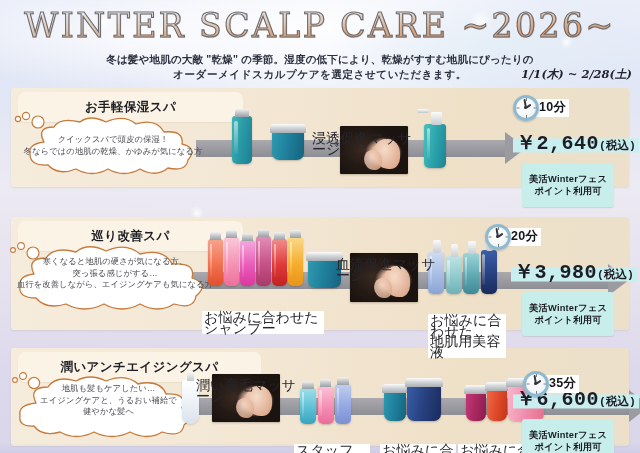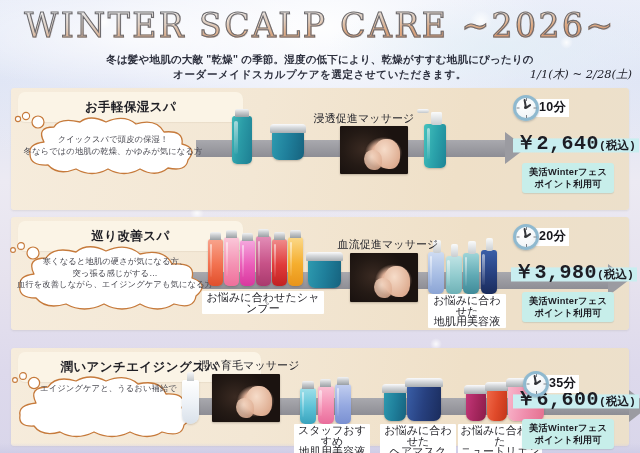--- a/index.html
+++ b/index.html
@@ -69,36 +69,36 @@
     z-index: 6;
   }
   .subtitle .l2 { letter-spacing: 0.6px; }
 
   .date-range {
     position: absolute;
     right: 8px; top: 67px;
     font-family: "DejaVu Serif", "Liberation Serif", serif;
     font-style: italic;
     font-size: 11.5px;
-    font-weight: normal;
+    font-weight: bold;
     color: #23242e;
     z-index: 7;
   }
 
   
   .row {
     position: absolute;
     left: 11px;
     width: 618px;
     background: linear-gradient(100deg, #f6ecdc 0%, #f3e7d4 40%, #efe0c8 72%, #ece0cb 100%);
     border-radius: 3px;
     box-shadow: 0 1px 2px rgba(110,95,75,0.12);
     overflow: hidden;
   }
-  #row-1 { top: 88px;  height: 122px; padding-left: 16px; }
+  #row-1 { top: 88px;  height: 99px; padding-left: 16px; }
   #row-2 { top: 217px; height: 113px; }
   #row-3 { top: 348px; height: 98px;  }
 
   
   .row-title {
     position: absolute;
     left: 7px; top: 4px;
     width: 225px; height: 30px;
     background: #fbf4e6;
     border-radius: 7px;
@@ -235,26 +235,26 @@
   }
   .photo .hand {
     position: absolute;
     background: radial-gradient(ellipse at 40% 35%, #f6dcc9, #e0b095 70%, #cf9b80 100%);
     border-radius: 48% 52% 40% 60%;
   }
 
   
   .caption {
     position: absolute;
-    font-size: 11px;
+    font-size: 14px;
     line-height: 10.5px;
     color: #26262c;
-    text-align: center;
     letter-spacing: 0.1px;
     z-index: 5;
+    margin-top: 20px;
   }
   .caption.boxed {
     background: #ffffff;
     padding: 1px 2px;
     border-radius: 1px;
   }
 
   
   .price {
     position: absolute;
@@ -317,21 +317,21 @@
     margin-left: -3px;
     letter-spacing: 0.3px;
     line-height: 17px;
   }
 
   
   .point-badge {
     position: absolute;
     background: #c7eeea;
     border-radius: 3px;
-    padding: 3px 7px;
+    padding: 10px 7px;
     text-align: center;
     font-size: 9.3px;
     line-height: 12px;
     font-weight: bold;
     color: #1b1b22;
     letter-spacing: 0.2px;
     z-index: 7;
     box-shadow: 0 1px 1px rgba(90,130,128,0.2);
   }
 
@@ -477,21 +477,21 @@
     <div class="bottle pump" style="width:16px;height:38px;background:linear-gradient(180deg,#bfe3e4 0%,#8fcacd 55%,#6fb1b6 100%);"></div>
     <div class="bottle pump" style="width:16px;height:41px;background:linear-gradient(180deg,#9fd5d8 0%,#5fa9b4 55%,#3f8a98 100%);"></div>
     <div class="bottle pump" style="width:16px;height:44px;background:linear-gradient(180deg,#3a5fa8 0%,#27407f 55%,#1a2c5c 100%);"></div>
   </div>
 </div>
 <div class="caption boxed" style="left:428px;top:294px;width:78px;">
   <div>お悩みに合わせた</div>
   <div>地肌用美容液</div>
 </div>
 
-<div class="time-badge" style="left:513px;top:224px;">
+<div class="time-badge" style="left:485px;top:224px;">
   <div class="clock">
     <div class="tick" style="transform:rotate(0deg);"></div>
     <div class="tick" style="transform:rotate(90deg);"></div>
     <div class="tick" style="transform:rotate(180deg);"></div>
     <div class="tick" style="transform:rotate(270deg);"></div>
     <div class="hand-m"></div>
       <div class="hand-h"></div>
       <div class="pin"></div>
   </div>
   <div class="time-label">20分</div>
@@ -516,21 +516,23 @@
 <div class="cloud" id="cloud-3">
   <svg width="205" height="70" viewBox="0 0 205 70" fill="none">
     <circle cx="9" cy="9" r="2.4" stroke="currentColor" stroke-width="1.1" fill="#fff"></circle>
     <circle cx="17" cy="5" r="3.4" stroke="currentColor" stroke-width="1.1" fill="#fff"></circle>
     <circle cx="28" cy="12" r="5.6" stroke="currentColor" stroke-width="1.2" fill="#fff"></circle>
     <path d="M30 32 Q22 16 42 16 Q50 4 70 10 Q84 2 100 10 Q120 2 132 13 Q154 8 160 23
              Q182 22 176 37 Q192 43 178 54 Q176 67 156 61 Q142 70 124 61 Q106 70 88 61
              Q70 70 54 61 Q36 66 28 55 Q12 56 14 44 Q12 34 30 32 Z" fill="#ffffff" stroke="currentColor" stroke-width="1.3" stroke-linejoin="round"></path>
   </svg>
   <div class="cloud-text">
+    <div>地肌も髪もケアしたい…</div>
     <div>エイジングケアと、うるおい補給で</div>
+    <div>健やかな髪へ</div>
   </div>
 </div>
 
 <div class="prod" style="left:182px;top:380px;">
   <div class="tube" style="width:17px;height:44px;background:linear-gradient(180deg,#ffffff 0%,#eef2f7 50%,#d9e1ea 100%);"></div>
 </div>
 
 <div class="caption" style="left:196px;top:360px;width:106px;">潤い育毛マッサージ</div>
 <div class="photo" style="left:212px;top:374px;width:68px;height:48px;">
   <div class="hand" style="left:34px;top:12px;width:26px;height:30px;"></div>

